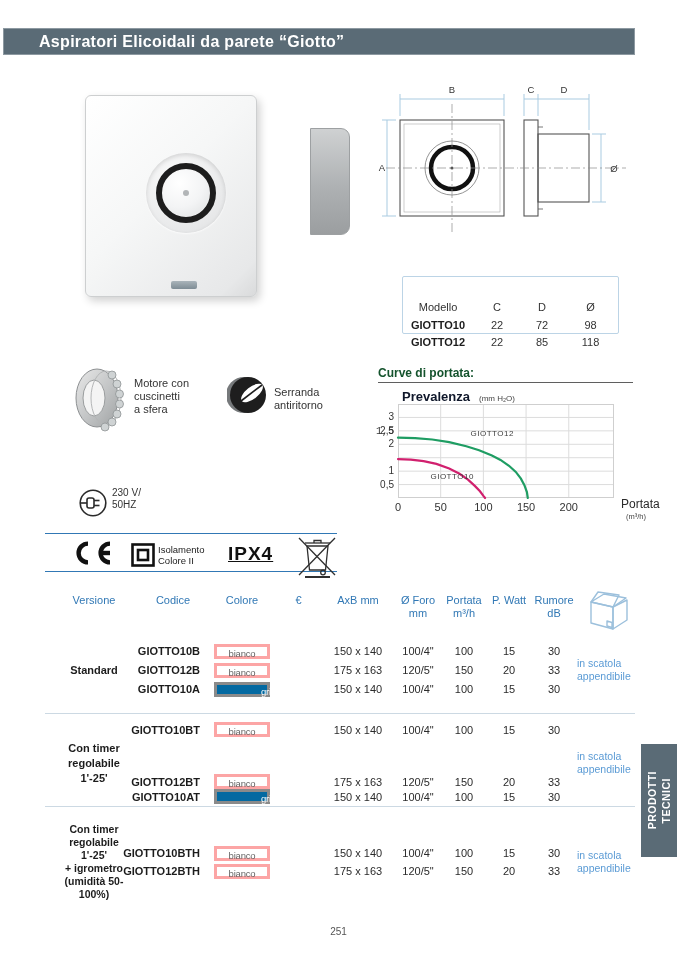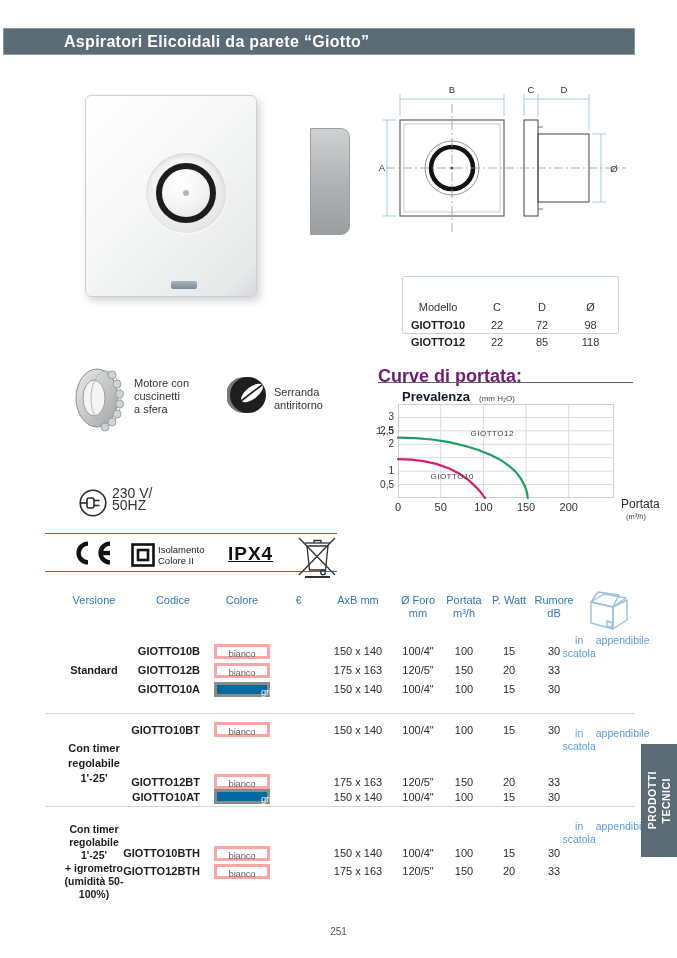--- a/index.html
+++ b/index.html
@@ -2,21 +2,21 @@
 <html><head>
 <meta charset="utf-8">
 <style>
   html,body{margin:0;padding:0;background:#fff;}
   #page{position:relative;width:677px;height:958px;background:#ffffff;overflow:hidden;
         font-family:"Liberation Sans",sans-serif;color:#222;}
   .abs{position:absolute;}
   
   #header-bar{left:3px;top:28px;width:632px;height:27px;background:#5a6b76;
               border:1px solid #8d99a1;box-sizing:border-box;display:flex;align-items:center;}
-  #header-bar span{padding-left:60px;color:#fff;font-size:16px;font-weight:600;letter-spacing:.3px;}
+  #header-bar span{padding-left:35px;color:#fff;font-size:16px;font-weight:600;letter-spacing:.3px;}
   
   #photo{left:60px;top:85px;width:280px;height:235px;}
   #fan-duct{position:absolute;left:250px;top:43px;width:38px;height:105px;
             background:linear-gradient(180deg,#cfd1d2 0%,#aeb1b3 55%,#9b9ea0 100%);
             border-radius:0 9px 9px 0;border:1px solid #9da0a2;}
   #fan-panel{position:absolute;left:25px;top:10px;width:170px;height:200px;border-radius:6px;
              background:linear-gradient(135deg,#ffffff 0%,#f6f7f7 45%,#e7e8e9 90%,#d9dadb 100%);
              border:1px solid #cdcfd0;box-shadow:3px 4px 8px rgba(0,0,0,.18);}
   #fan-ring{position:absolute;left:60px;top:57px;width:80px;height:80px;border-radius:50%;
             background:radial-gradient(circle at 40% 35%,#fdfdfd,#e7e8e9 70%,#d8d9da 100%);
@@ -31,51 +31,51 @@
   
   #dim-table{left:402px;top:276px;width:217px;height:58px;border:1px solid #bcd4e6;border-radius:2px;
              box-sizing:border-box;padding-top:21px;font-size:11px;}
   .dim-row{display:grid;grid-template-columns:70px 48px 42px 55px;height:17px;align-items:center;text-align:center;}
   .dim-row.hd{color:#3178b5;height:18px;}
   .dim-row b{font-weight:700;color:#1c1c1c;}
   .dim-row span{color:#333;}
   
   .feat-label{font-size:11px;line-height:13px;color:#333;}
   
-  #chart-title{left:378px;top:366px;font-size:18px;font-weight:600;color:#701a75;}
+  #chart-title{left:378px;top:366px;font-size:12px;font-weight:600;color:#14532d;}
   #chart-underline{left:378px;top:382px;width:255px;border-top:1.4px solid #5f5f5f;}
   #y-axis-label{left:402px;top:389px;font-size:13px;font-weight:600;color:#0f172a;}
   #y-axis-unit{left:479px;top:394px;font-size:8px;color:#444;}
   #x-axis-label{left:621px;top:497px;font-size:12px;color:#2b2b2b;}
   #x-axis-unit{left:626px;top:512px;font-size:7.5px;color:#444;}
   .xtick{position:absolute;top:501px;width:32px;text-align:center;font-size:11px;color:#333;}
   .ytick{position:absolute;left:366px;width:28px;text-align:right;font-size:10px;color:#333;}
   
-  #power-label{left:112px;top:487px;font-size:14px;line-height:12px;color:#333;}
+  #power-label{left:112px;top:487px;font-size:10px;line-height:12px;color:#333;}
   .cert-line{left:45px;width:292px;border-top:1.5px solid #3178b5;}
   #insulation-label{left:158px;top:544px;font-size:9.5px;line-height:11px;color:#222;}
   #ip-rating{left:228px;top:543px;font-size:19px;font-weight:800;letter-spacing:1px;color:#111;text-decoration:underline;}
   
   #spec-header{left:50px;top:594px;width:585px;display:grid;
                grid-template-columns:88px 70px 68px 45px 74px 46px 46px 44px 46px 58px;}
   .sh-cell{text-align:center;color:#3178b5;font-size:11px;line-height:13px;}
   .group{position:absolute;left:50px;width:585px;}
   .g-label{position:absolute;left:0;top:0;bottom:0;width:88px;display:flex;flex-direction:column;
            justify-content:center;text-align:center;font-weight:700;color:#1c1c1c;}
   .g-rows{position:absolute;left:88px;top:0;bottom:0;width:439px;display:flex;flex-direction:column;justify-content:center;}
   .g-row{display:grid;grid-template-columns:70px 68px 45px 74px 46px 46px 44px 46px;align-items:center;
          font-size:11px;color:#2b2b2b;}
   .g-row .code{justify-self:end;padding-right:8px;font-weight:700;color:#1c1c1c;white-space:nowrap;}
   .g-row .num{text-align:center;}
   .swatch{display:block;margin:0 auto;width:56px;height:15px;line-height:14px;box-sizing:border-box;
           border:3px solid #fca5a5;font-size:9.5px;text-align:center;letter-spacing:-.2px;}
   .swatch.white{background:#fff;color:#666;}
   .swatch.grey{background:#0369a1;color:#fff;border-color:#8a8a8a;padding-left:44px;}
-  .g-note{position:absolute;left:527px;top:0;bottom:0;width:58px;display:flex;flex-direction:row;
-          justify-content:center;text-align:center;font-size:10.5px;line-height:13px;color:#5b9bd5;}
+  .g-note{position:absolute;left:527px;top:0;bottom:0;width:58px;display:flex;flex-direction:column;
+          justify-content:center;text-align:left;font-size:10.5px;line-height:13px;color:#5b9bd5;}
   .separator{position:absolute;left:45px;width:590px;border-top:1px solid #ccd9e3;}
   
   #side-tab{left:641px;top:744px;width:36px;height:113px;background:#5a6b76;display:flex;
             align-items:center;justify-content:center;gap:2px;}
   #side-tab span{writing-mode:vertical-rl;transform:rotate(180deg);color:#fff;font-size:10.5px;
             font-weight:700;letter-spacing:.5px;}
   #page-number{left:0;top:926px;width:677px;text-align:center;font-size:10px;color:#555;}
   svg text{font-family:"Liberation Sans",sans-serif;}
 </style>
 </head>

